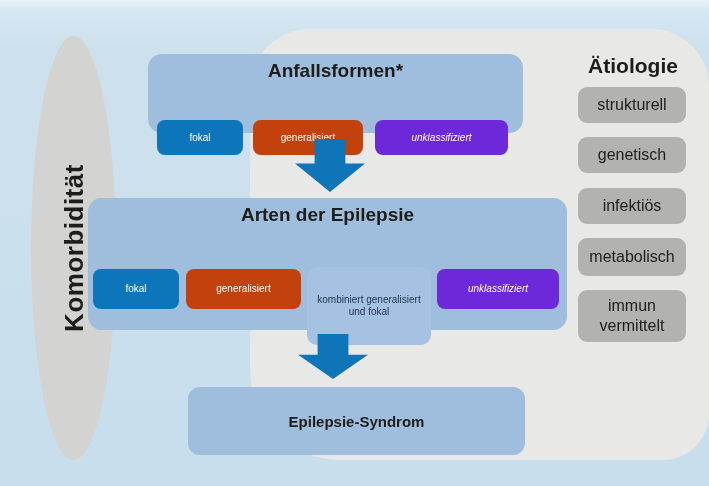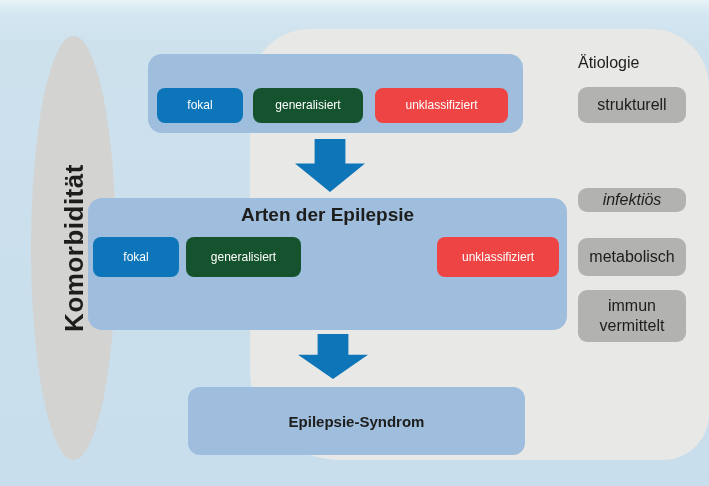--- a/index.html
+++ b/index.html
@@ -27,75 +27,79 @@
   
   .bluebox{position:absolute;background:#9fbddd;border-radius:14px;}
   .bluebox .title{
     text-align:center;font-weight:bold;font-size:19px;color:#1d1d1b;
     padding-top:6px;
   }
   #box-syndrome{display:flex;align-items:center;justify-content:center;}
   #box-syndrome .title{padding-top:0;font-size:15px;}
   
   .chip{
-    position:absolute;border-radius:8px;color:#ffffff;font-size:12px;
+    position:absolute;border-radius:8px;color:#ffffff;font-size:10px;
     display:flex;align-items:center;justify-content:center;text-align:center;
     line-height:1.2;
+    margin-top:32px;
   }
   .chip.c-dark{background:#0d75b9;}
-  .chip.c-mid{background:#14532d;}
-  .chip.c-gray{background:#ef4444;}
+  .chip.c-mid{background:#c2410c;}
+  .chip.c-gray{background:#6d28d9;font-style:italic;}
   .chip.c-light{background:#a6c2e2;color:#21374e;border-radius:10px;}
   
   .arrow{
     position:absolute;background:#0e76b8;
     clip-path:polygon(28% 0,72% 0,72% 46%,100% 46%,50% 100%,0 46%,28% 46%);
   }
   
   .etio-title{
-    position:absolute;left:578px;top:54px;width:110px;text-align:left;
-    font-weight:normal;font-size:16px;color:#1d1d1b;
+    position:absolute;left:578px;top:54px;width:110px;text-align:center;
+    font-weight:bold;font-size:21px;color:#1d1d1b;
   }
   .etio{
     position:absolute;left:578px;width:108px;background:#b2b2b0;border-radius:9px;
     color:#1d1d1b;font-size:16px;display:flex;align-items:center;justify-content:center;
     text-align:center;line-height:1.25;
   }
 </style>
 </head>
 <body>
 
 <div id="stage">
 
   <div class="panel"></div>
 
   <div class="ellipse">
     <div class="vlabel">Komorbidität</div>
   </div>
 
   <div class="bluebox" id="box-seizure" style="left:148px;top:54px;width:375px;height:79px;">
+    <div class="title">Anfallsformen*</div>
     <div class="chip c-dark" style="left:9px;top:34px;width:86px;height:35px;">fokal</div>
     <div class="chip c-mid" style="left:105px;top:34px;width:110px;height:35px;">generalisiert</div>
     <div class="chip c-gray" style="left:227px;top:34px;width:133px;height:35px;">unklassifiziert</div>
   </div>
 
   <div class="arrow" style="left:295px;top:139px;width:70px;height:53px;"></div>
 
   <div class="bluebox" id="box-types" style="left:88px;top:198px;width:479px;height:132px;">
     <div class="title">Arten der Epilepsie</div>
     <div class="chip c-dark" style="left:5px;top:39px;width:86px;height:40px;">fokal</div>
     <div class="chip c-mid" style="left:98px;top:39px;width:115px;height:40px;">generalisiert</div>
+    <div class="chip c-light" style="left:219px;top:37px;width:124px;height:78px;padding:0 10px;box-sizing:border-box;">kombiniert generalisiert und fokal</div>
     <div class="chip c-gray" style="left:349px;top:39px;width:122px;height:40px;">unklassifiziert</div>
   </div>
 
   <div class="arrow" style="left:298px;top:334px;width:70px;height:45px;"></div>
 
   <div class="bluebox" id="box-syndrome" style="left:188px;top:387px;width:337px;height:68px;border-radius:12px;">
     <div class="title">Epilepsie-Syndrom</div>
   </div>
 
   <div class="etio-title">Ätiologie</div>
   <div class="etio" style="top:87px;height:36px;">strukturell</div>
-  <div class="etio" style="top:188px;height:24px;font-style:italic;">infektiös</div>
+  <div class="etio" style="top:137px;height:36px;">genetisch</div>
+  <div class="etio" style="top:188px;height:36px;">infektiös</div>
   <div class="etio" style="top:238px;height:38px;">metabolisch</div>
   <div class="etio" style="top:290px;height:52px;padding:0 4px;box-sizing:border-box;">immun vermittelt</div>
 
 </div>
 
 </body></html>

